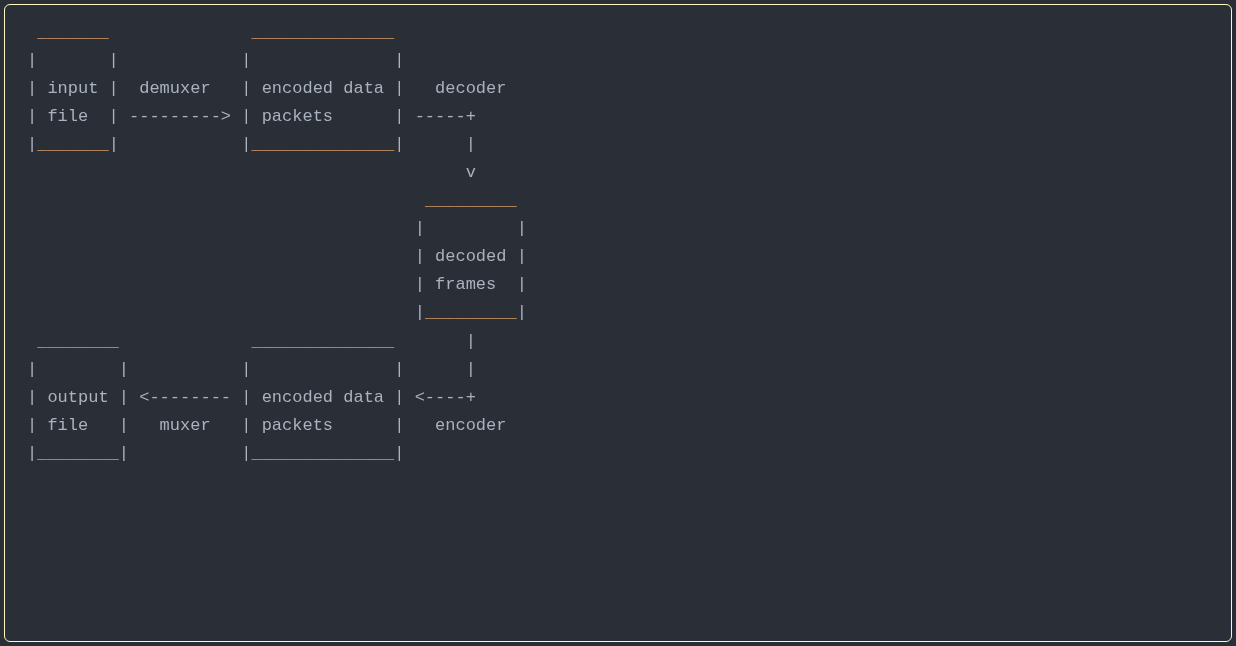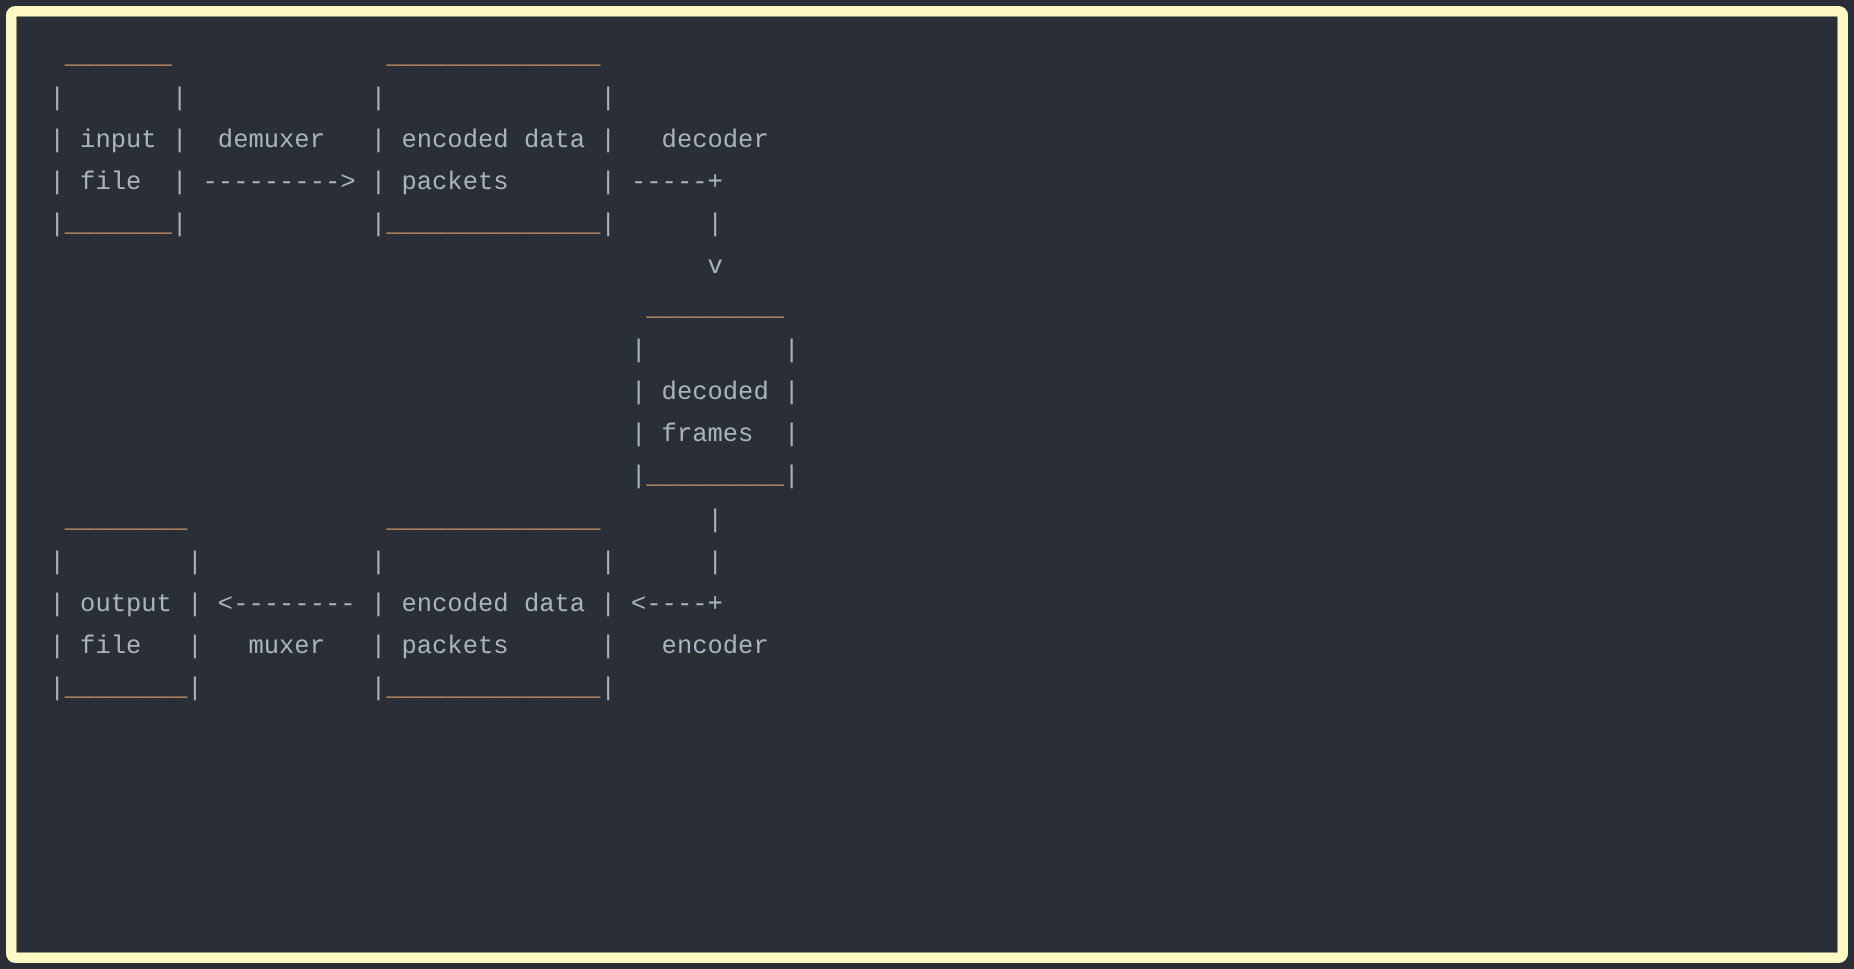--- a/index.html
+++ b/index.html
@@ -7,21 +7,21 @@
       background: #2a2e37;
       font-family: 'SF Mono', Monaco, Menlo, Consolas, 'Courier New', monospace;
       font-size: 17px;
       line-height: 1.65;
       color: #aab2bf;
       width: 1236px;
       height: 646px;
       overflow: hidden;
     }
     .container {
-      border: 7px solid #fef9c3;
+      border: 1px solid #fef9c3;
       border-radius: 6px;
       margin: 4px;
       height: 638px;
       padding: 14px 22px;
     }
     pre {
       font-family: inherit;
       font-size: inherit;
       line-height: inherit;
       white-space: pre;

